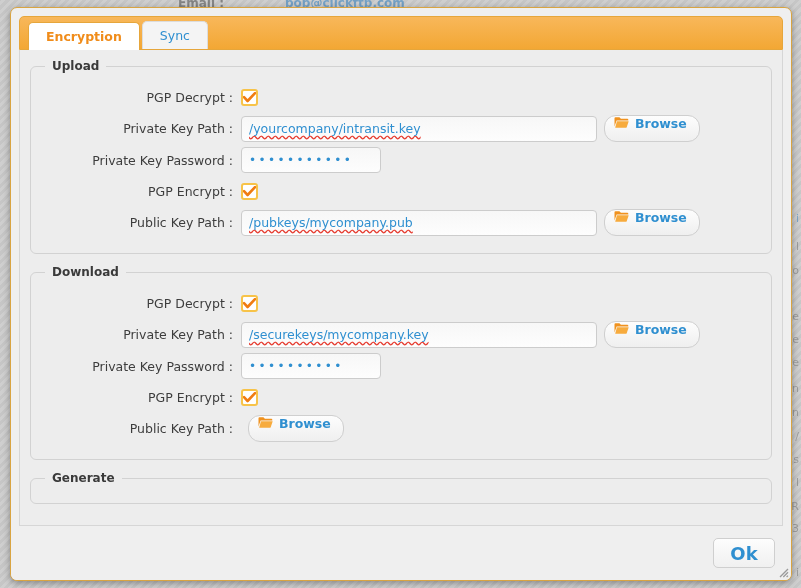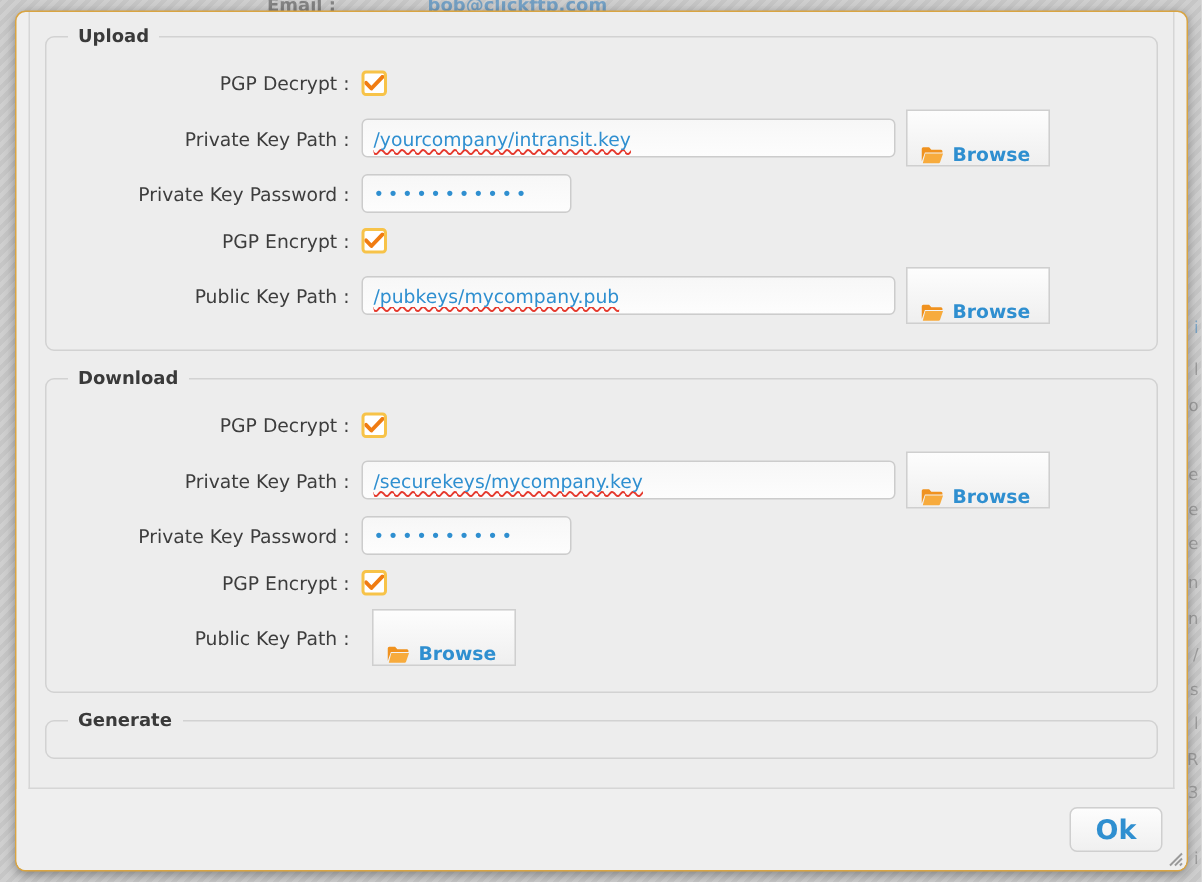--- a/index.html
+++ b/index.html
@@ -209,27 +209,27 @@
   }
   .pw-dots {
     color: #2f8fd0;
     letter-spacing: 2.4px;
     font-size: 12px;
   }
 
   
   .browse-btn {
     margin-left: 7px;
-    height: 38px;
+    height: 27px;
     padding: 0 12px 0 9px;
     background: linear-gradient(#fdfdfd, #efefef);
     border: 1px solid #cfcfcf;
-    border-radius: 0;
-    display: flex;
-    align-items: flex-end;
+    border-radius: 12px;
+    display: flex;
+    align-items: flex-start;
     gap: 6px;
     font-size: 12.5px;
     color: #2f8fd0;
     font-weight: bold;
     cursor: pointer;
   }
   .browse-btn svg { display: block; flex: 0 0 auto; }
 
   
   .footer {
@@ -287,20 +287,28 @@
   <div class="bg-right" style="top:453px;">s</div>
   <div class="bg-right" style="top:476px;">l</div>
   <div class="bg-right" style="top:500px;">R</div>
   <div class="bg-right" style="top:522px;">3</div>
   <div class="bg-right" style="top:566px;">i</div>
 </div>
 
 <div class="modal">
 
 
+  <div class="tabstrip">
+    <div class="tab active">
+      <span>Encryption</span>
+    </div>
+    <div class="tab inactive">
+      <span>Sync</span>
+    </div>
+  </div>
 
   <div class="panel-wrap">
   <div class="panel-scroll">
 
     <fieldset class="group">
       <legend>Upload</legend>
 
       <div class="field-row">
         <div class="field-label">PGP Decrypt :</div>
         <div class="checkbox">

